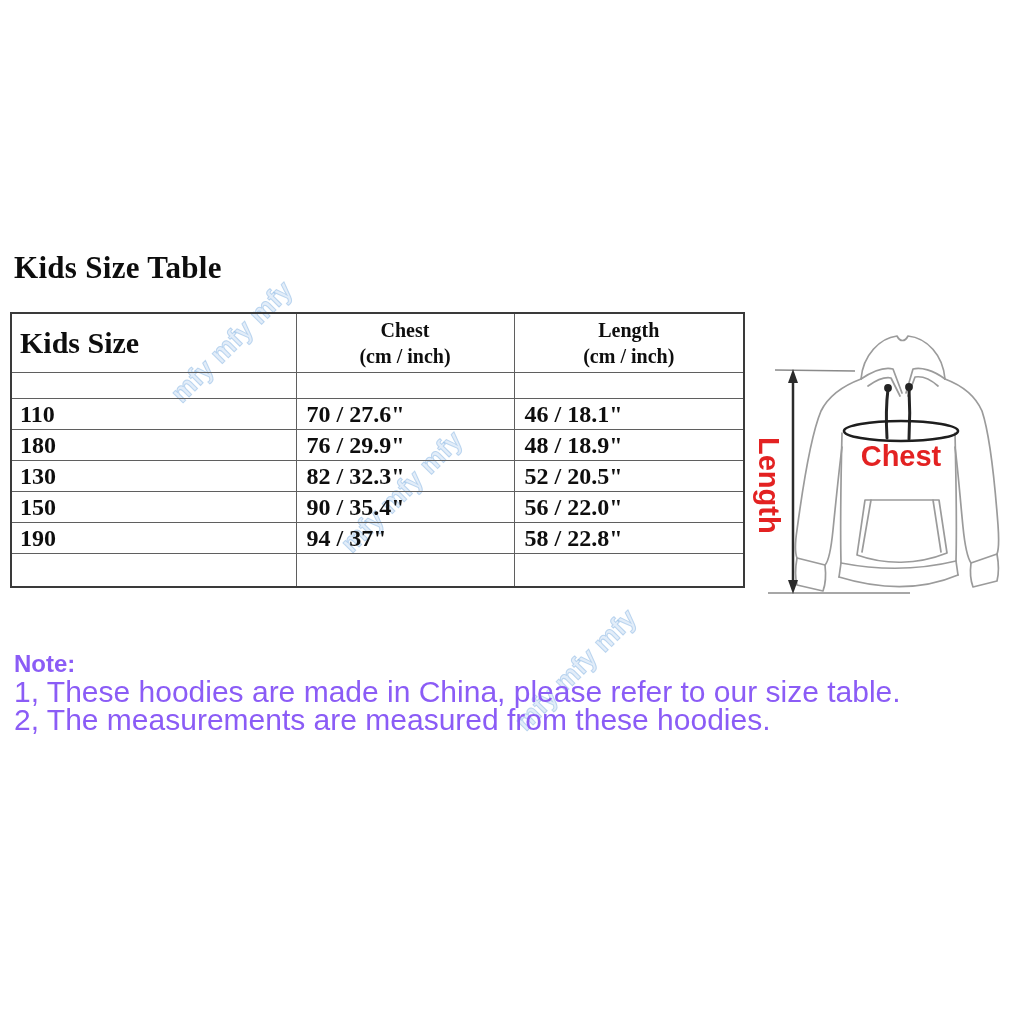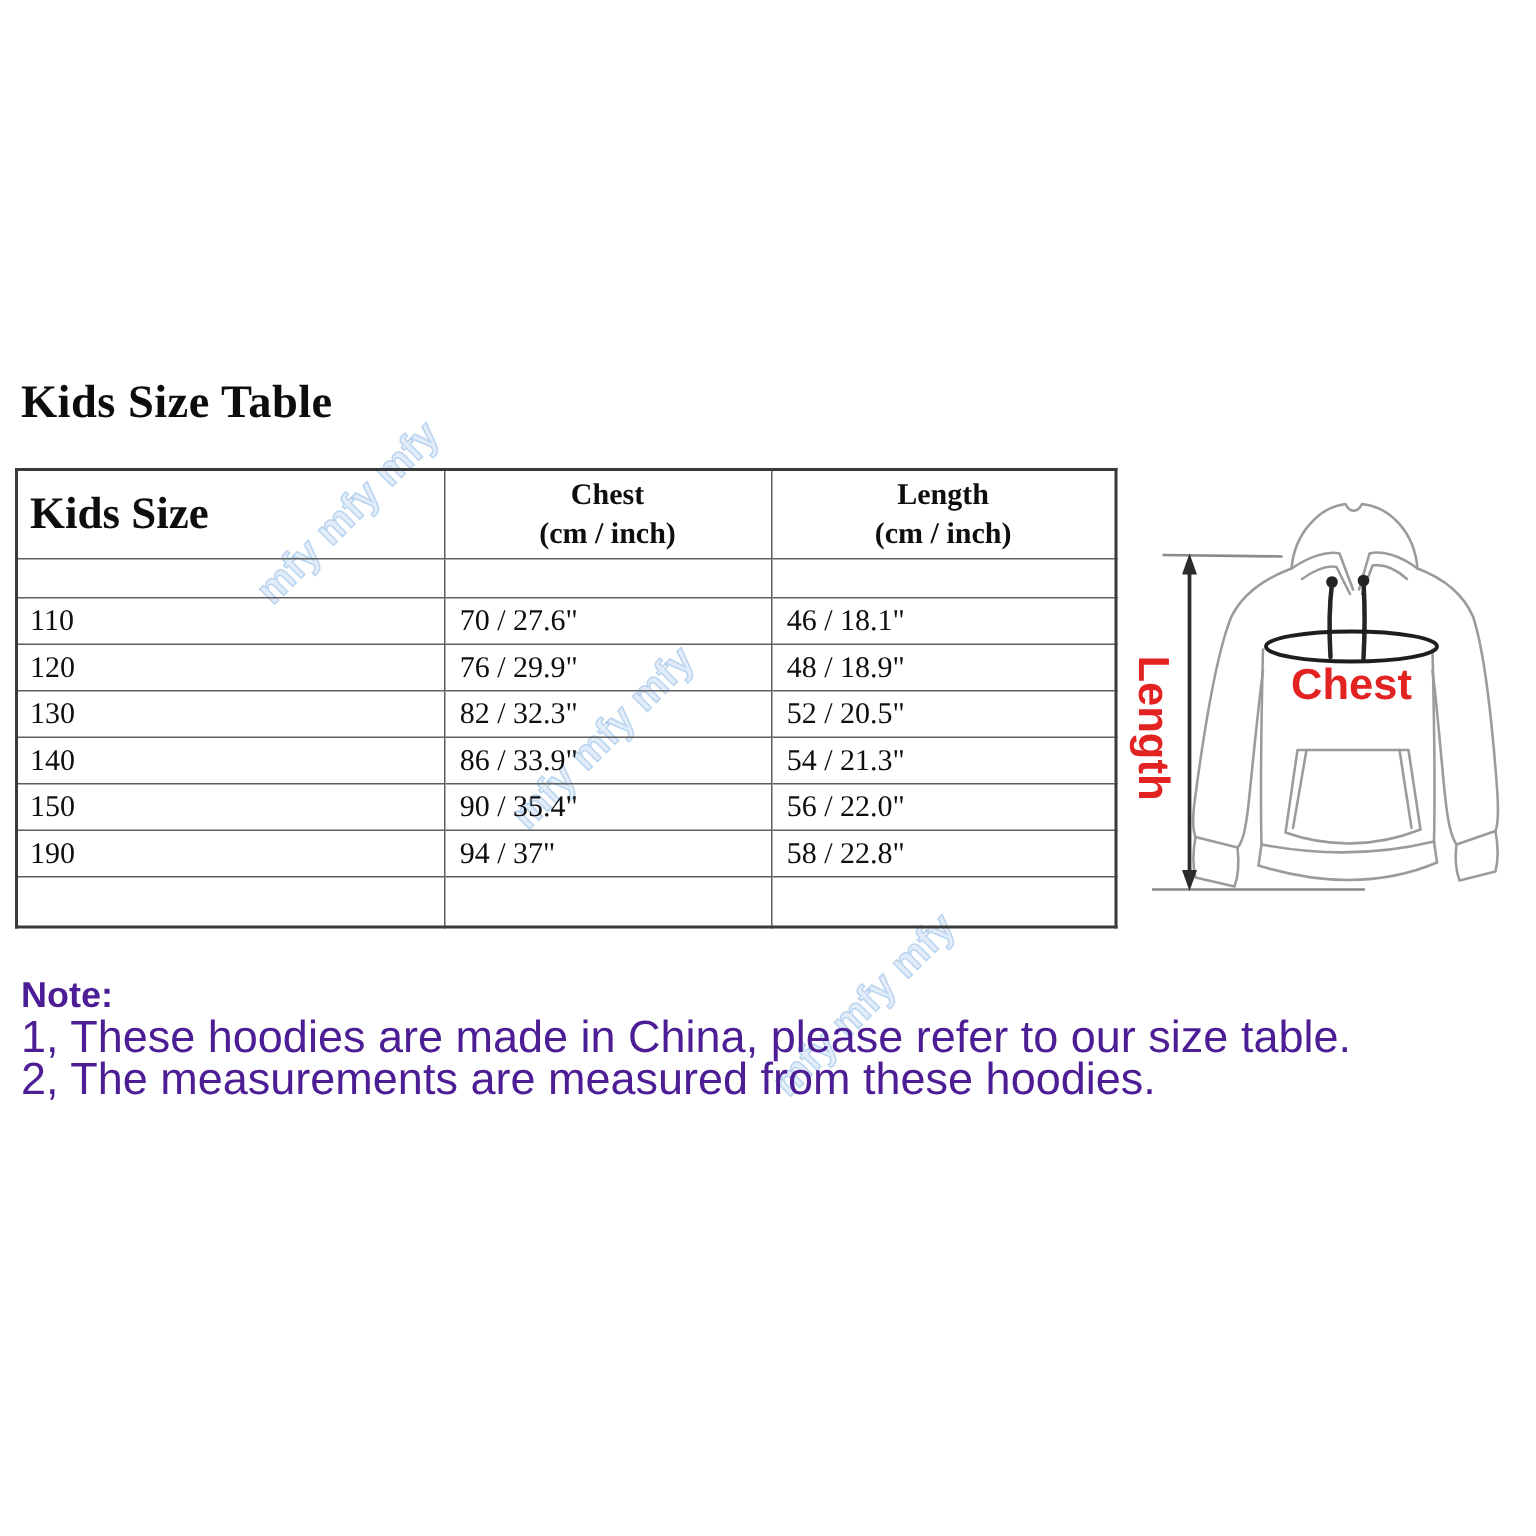--- a/index.html
+++ b/index.html
@@ -32,21 +32,21 @@
     border:2px solid #3a3a3a;
   }
   .size-table td, .size-table th {
     border:1px solid #5f5f5f; color:#0e0e0e; padding:0 8px;
     font-family:"Liberation Serif", serif; overflow:hidden;
   }
   .header-row th { height:58px; font-weight:bold; vertical-align:middle; }
   .th-kids { font-size:30px; text-align:left; }
   .th-measure { font-size:20px; text-align:center; line-height:1.3; }
   .spacer-row td { height:25px; }
-  .data-row td { height:30px; font-size:20px; font-weight:normal; vertical-align:middle; }
+  .data-row td { height:30px; font-size:24px; font-weight:bold; vertical-align:middle; }
   .data-row .val { padding-left:10px; }
   .bottom-row td { height:32px; }
 
   
   .note {
     position:absolute; left:14px; top:650px;
     font-family:"Liberation Sans", sans-serif;
   }
   .note-heading { font-size:24px; font-weight:bold; line-height:28px; }
   .note-line { font-size:30px; line-height:28px; }
@@ -81,33 +81,28 @@
           <td></td>
           <td></td>
           <td></td>
         </tr>
       <tr class="data-row">
         <td>110</td>
         <td class="val">70 / 27.6"</td>
         <td class="val">46 / 18.1"</td>
       </tr>
       <tr class="data-row">
-        <td>120</td>
+        <td>180</td>
         <td class="val">76 / 29.9"</td>
         <td class="val">48 / 18.9"</td>
       </tr>
       <tr class="data-row">
         <td>130</td>
         <td class="val">82 / 32.3"</td>
         <td class="val">52 / 20.5"</td>
-      </tr>
-      <tr class="data-row">
-        <td>140</td>
-        <td class="val">86 / 33.9"</td>
-        <td class="val">54 / 21.3"</td>
       </tr>
       <tr class="data-row">
         <td>150</td>
         <td class="val">90 / 35.4"</td>
         <td class="val">56 / 22.0"</td>
       </tr>
       <tr class="data-row">
         <td>190</td>
         <td class="val">94 / 37"</td>
         <td class="val">58 / 22.8"</td>
@@ -162,19 +157,19 @@
       <line x1="23" y1="268" x2="165" y2="268" stroke="#8a8a8a" stroke-width="1.7"></line>
       <line x1="48" y1="54" x2="48" y2="259" stroke="#2b2b2b" stroke-width="2.5"></line>
       <polygon points="48,44 43,58 53,58" fill="#2b2b2b"></polygon>
       <polygon points="48,269 43,255 53,255" fill="#2b2b2b"></polygon>
     </g>
 
     <text transform="translate(14,112) rotate(90)" font-family="Liberation Sans, sans-serif" font-size="29" font-weight="bold" fill="#e32222">Length</text>
     <text x="156" y="141" text-anchor="middle" font-family="Liberation Sans, sans-serif" font-size="29" font-weight="bold" fill="#e32222">Chest</text>
   </svg>
 
-  <div class="note" style="color:#4c1d95;">
+  <div class="note" style="color:#8b5cf6;">
     <div class="note-heading">Note:</div>
     <div class="note-line">1, These hoodies are made in China, please refer to our size table.</div>
     <div class="note-line">2, The measurements are measured from these hoodies.</div>
   </div>
 
 </div>
 
 </body></html>

